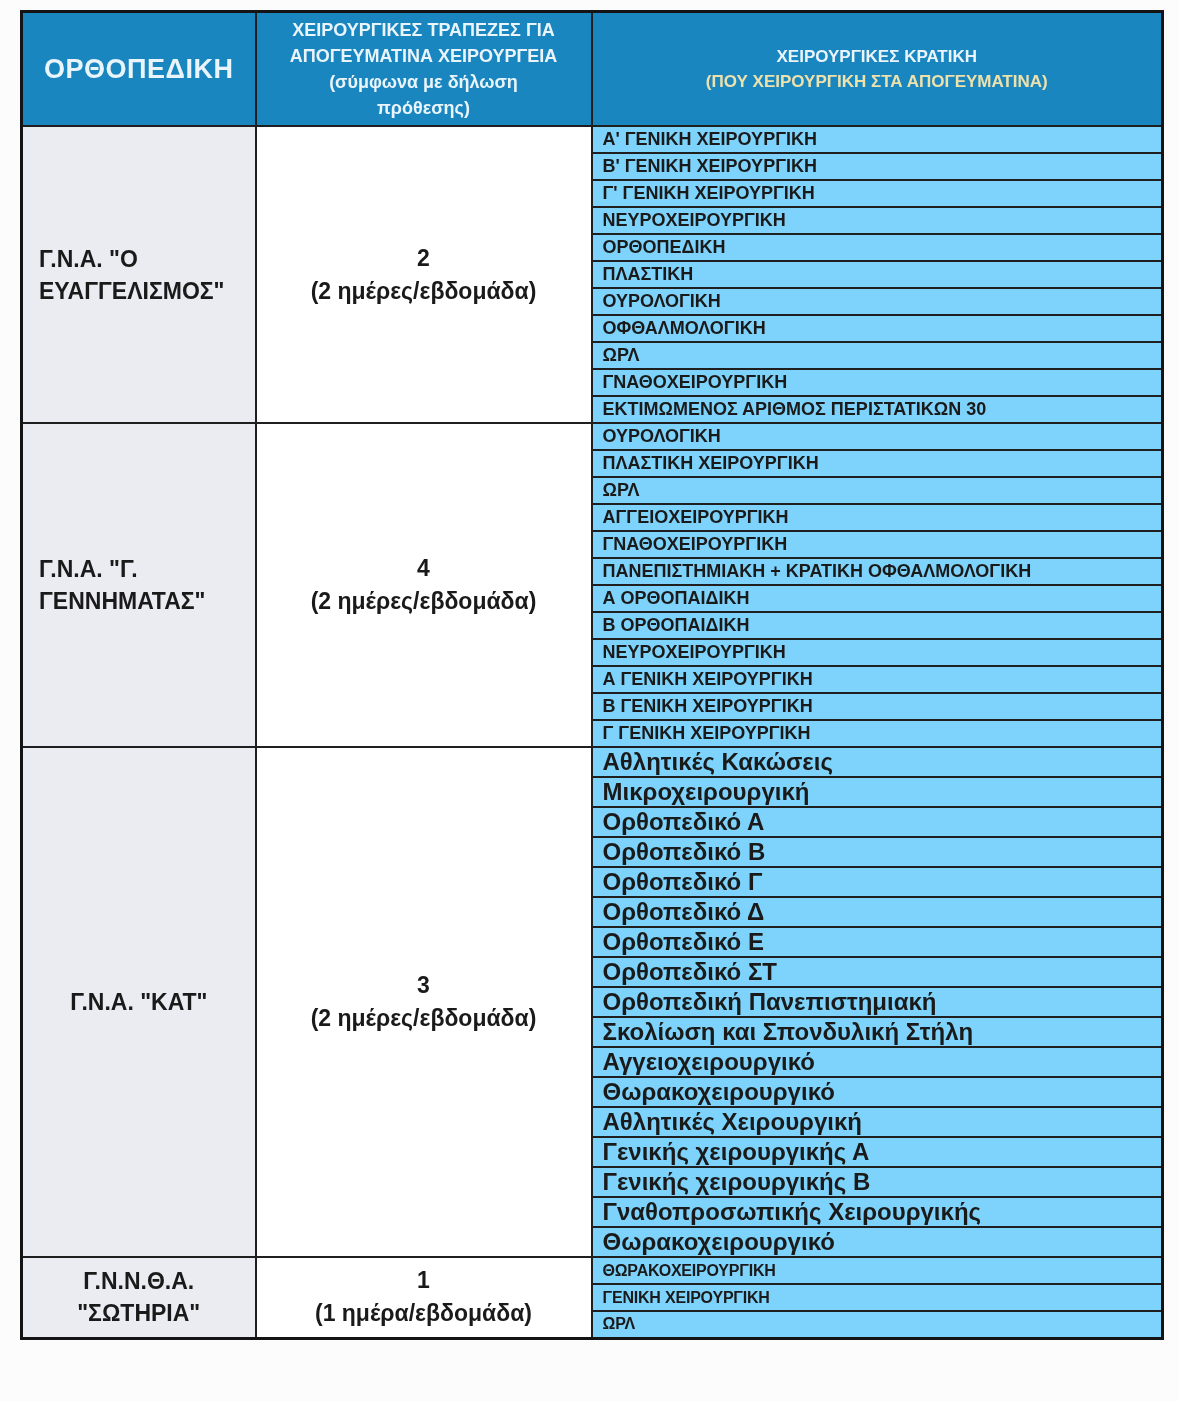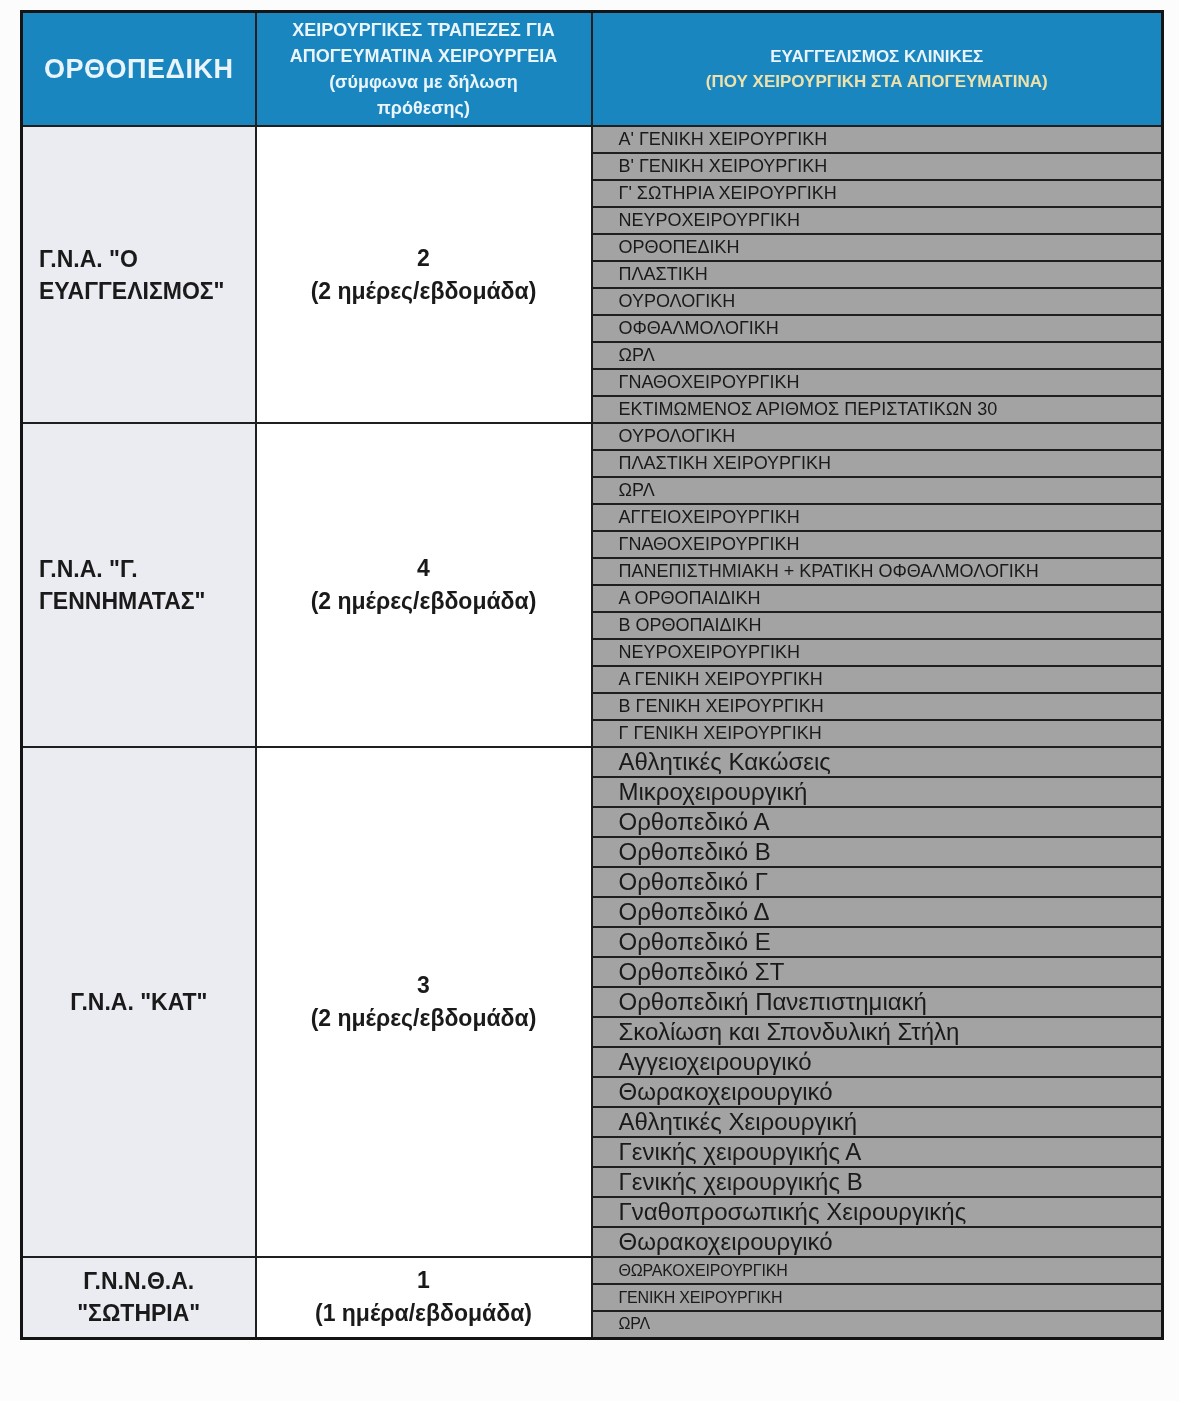--- a/index.html
+++ b/index.html
@@ -63,24 +63,24 @@
   td.hospital-cell.align-left{text-align:left;padding-left:16px;}
   td.tables-cell{
     background:#fff;
     font-weight:bold;
     font-size:23px;
     line-height:33px;
     text-align:center;
     vertical-align:middle;
   }
   td.clinic-cell{
-    background:#a3a3a3;
-    font-weight:normal;
+    background:#7dd3fc;
+    font-weight:bold;
     height:27px;
-    padding:0 26px;
+    padding:0 10px;
     vertical-align:middle;
     white-space:nowrap;
     font-size:18px;
   }
   td.clinic-cell.g0, td.clinic-cell.g1{font-size:18px;}
   td.clinic-cell.g2{font-size:24px;}
   td.clinic-cell.g3{font-size:16px;letter-spacing:-0.2px;}
 </style>
 </head>
 <body>
@@ -97,42 +97,42 @@
         <th class="hdr-hospitals">
           <div>ΟΡΘΟΠΕΔΙΚΗ</div>
         </th>
         <th>
           <div class="hdr-line">ΧΕΙΡΟΥΡΓΙΚΕΣ ΤΡΑΠΕΖΕΣ ΓΙΑ</div>
           <div class="hdr-line">ΑΠΟΓΕΥΜΑΤΙΝΑ ΧΕΙΡΟΥΡΓΕΙΑ</div>
           <div class="hdr-line">(σύμφωνα με δήλωση</div>
           <div class="hdr-line">πρόθεσης)</div>
         </th>
         <th>
-          <div class="hdr-line3">ΕΥΑΓΓΕΛΙΣΜΟΣ ΚΛΙΝΙΚΕΣ</div>
+          <div class="hdr-line3">ΧΕΙΡΟΥΡΓΙΚΕΣ ΚΡΑΤΙΚΗ</div>
           <div class="hdr-line3 hdr-accent">(ΠΟΥ ΧΕΙΡΟΥΡΓΙΚΗ ΣΤΑ ΑΠΟΓΕΥΜΑΤΙΝΑ)</div>
         </th>
       </tr>
     </thead>
     <tbody>
         <tr>
           <td rowspan="11" class="hospital-cell align-left">
             <div>Γ.Ν.Α. "Ο</div>
             <div>ΕΥΑΓΓΕΛΙΣΜΟΣ"</div>
           </td>
           <td rowspan="11" class="tables-cell">
             <div>2</div>
             <div>(2 ημέρες/εβδομάδα)</div>
           </td>
           <td class="clinic-cell g0">Α' ΓΕΝΙΚΗ ΧΕΙΡΟΥΡΓΙΚΗ</td>
         </tr>
         <tr>
           <td class="clinic-cell g0">Β' ΓΕΝΙΚΗ ΧΕΙΡΟΥΡΓΙΚΗ</td>
         </tr>
         <tr>
-          <td class="clinic-cell g0">Γ' ΣΩΤΗΡΙΑ ΧΕΙΡΟΥΡΓΙΚΗ</td>
+          <td class="clinic-cell g0">Γ' ΓΕΝΙΚΗ ΧΕΙΡΟΥΡΓΙΚΗ</td>
         </tr>
         <tr>
           <td class="clinic-cell g0">ΝΕΥΡΟΧΕΙΡΟΥΡΓΙΚΗ</td>
         </tr>
         <tr>
           <td class="clinic-cell g0">ΟΡΘΟΠΕΔΙΚΗ</td>
         </tr>
         <tr>
           <td class="clinic-cell g0">ΠΛΑΣΤΙΚΗ</td>
         </tr>

